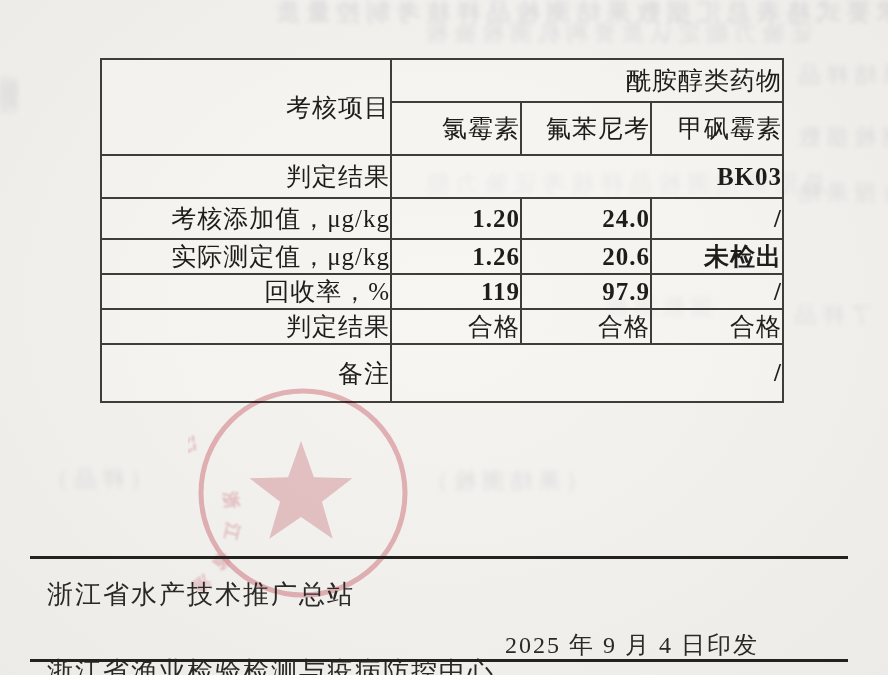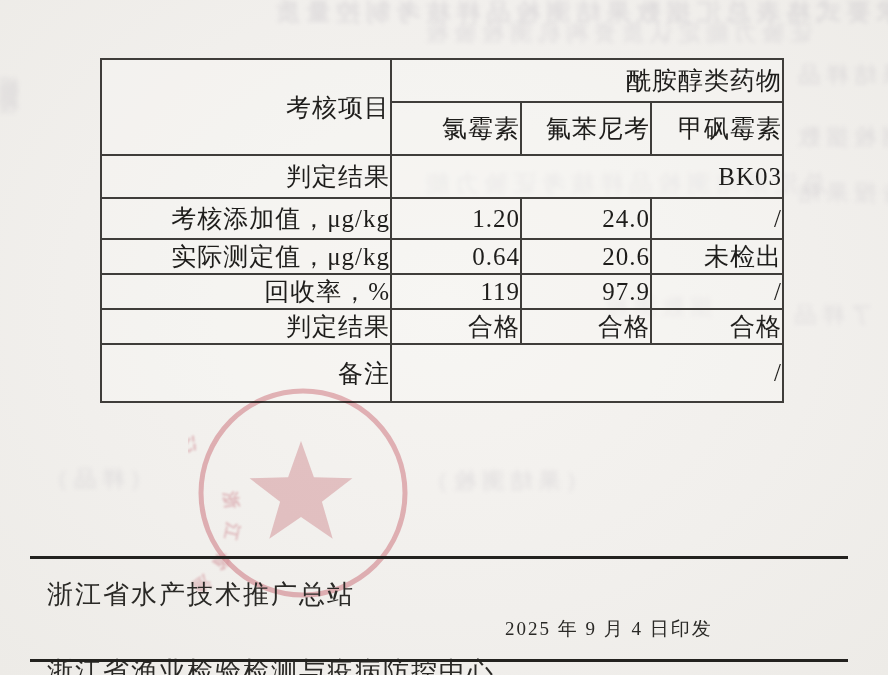--- a/index.html
+++ b/index.html
@@ -31,36 +31,36 @@
     width:682px;
     font-size:25px;color:#1e1d1b;
   }
   table.results td{
     border:2px solid #3f3d3a;
     text-align:right;vertical-align:middle;
     padding:0 0;
     background:rgba(250,249,246,0.35);
     letter-spacing:1px;
   }
-  td.num{font-family:"Liberation Serif","DejaVu Serif",serif;letter-spacing:0.5px;}
+  td.num{font-family:"Liberation Serif","DejaVu Serif",serif;letter-spacing:0.5px;font-weight:bold;}
   .h47{height:43px}.h57{height:53px}.h51{height:41px}.h53{height:35px}.h49{height:33px}.h50{height:58px}
   
   .rule{position:absolute;left:30px;width:818px;height:3px;background:#23221f;}
   .rule.top{top:556px;}
   .rule.bottom{top:659px;}
   .footer-orgs{
     position:absolute;left:47px;top:577px;width:800px;
     display:flex;gap:42px;
     font-size:26px;letter-spacing:2px;color:#2a2926;
     white-space:nowrap;
     flex-direction:column;
   }
   .footer-date{
-    position:absolute;left:505px;top:616px;
-    font-size:19px;letter-spacing:2px;color:#2a2926;white-space:nowrap;
+    position:absolute;left:505px;top:629px;
+    font-size:24px;letter-spacing:2px;color:#2a2926;white-space:nowrap;
   }
   
   .stamp{
     position:absolute;left:188px;top:378px;
     width:230px;height:230px;
     mix-blend-mode:multiply;
     filter:blur(0.7px);
     pointer-events:none;
   }
   
@@ -128,21 +128,21 @@
         <td colspan="3" class="num">BK03</td>
       </tr>
       <tr class="h51">
         <td>考核添加值，μg/kg</td>
         <td class="num">1.20</td>
         <td class="num">24.0</td>
         <td class="num">/</td>
       </tr>
       <tr class="h53">
         <td>实际测定值，μg/kg</td>
-        <td class="num">0.64</td>
+        <td class="num">1.26</td>
         <td class="num">20.6</td>
         <td class="num">未检出</td>
       </tr>
       <tr class="h49">
         <td>回收率，%</td>
         <td class="num">119</td>
         <td class="num">97.9</td>
         <td class="num">/</td>
       </tr>
       <tr class="h53">

